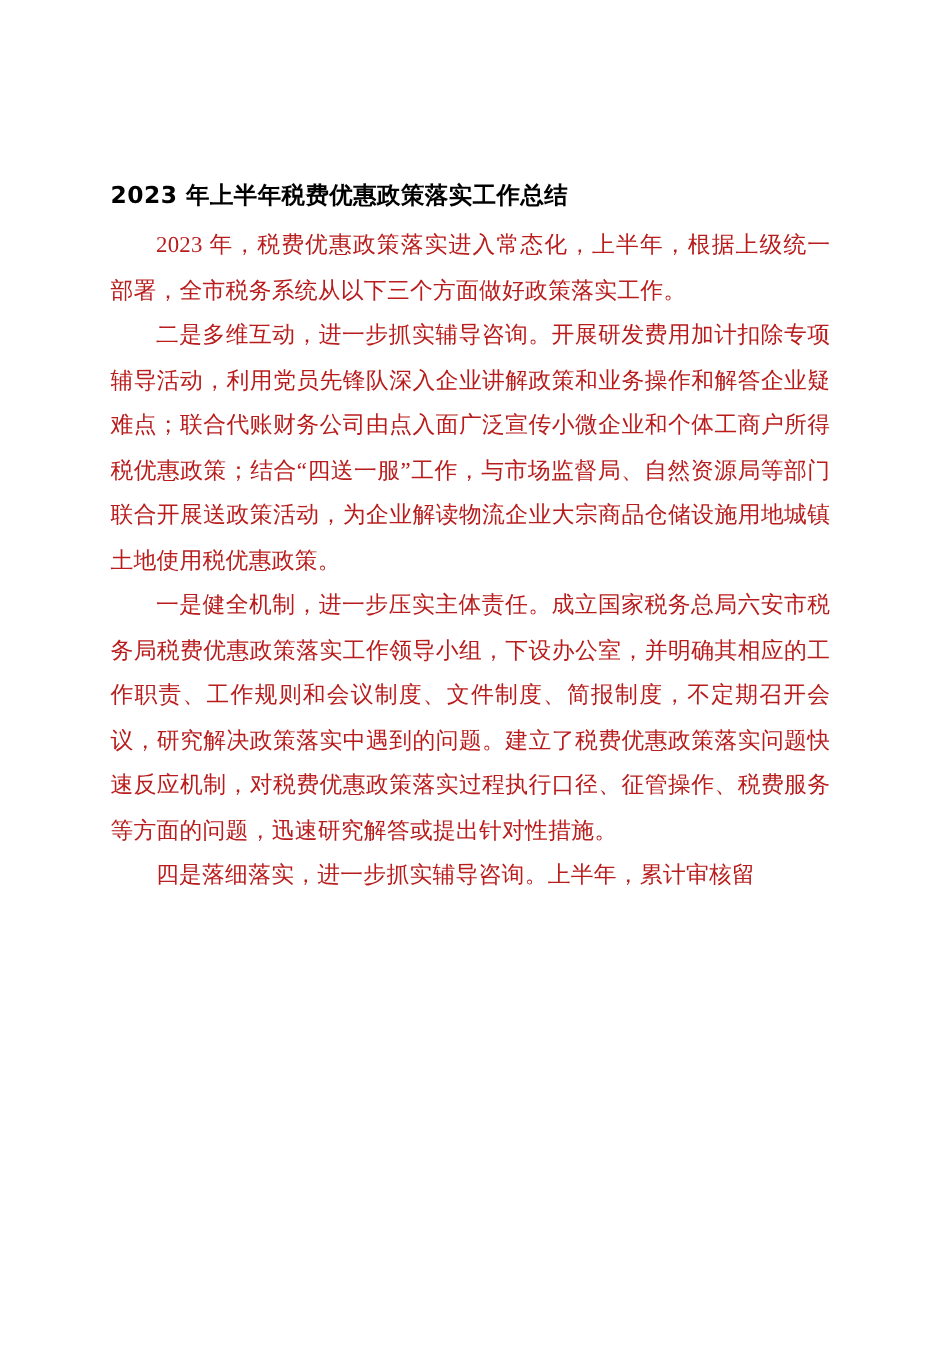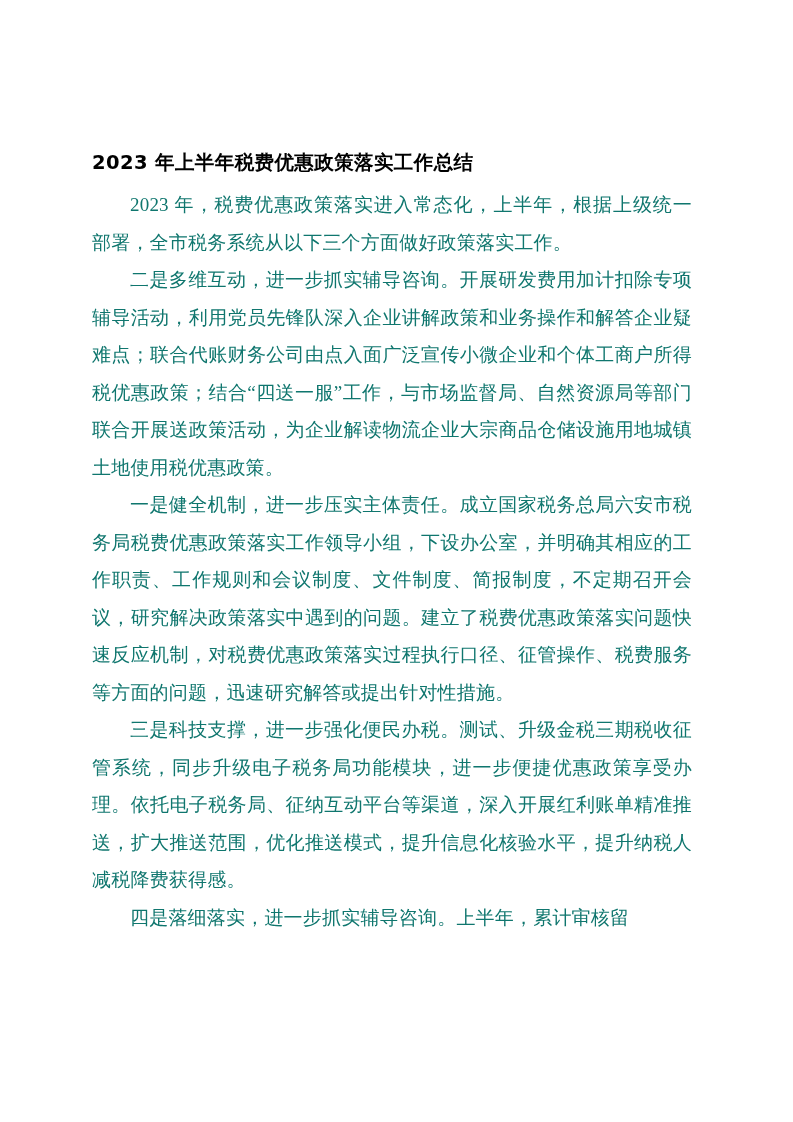--- a/index.html
+++ b/index.html
@@ -33,29 +33,28 @@
   }
   .para {
     font-family: "Liberation Serif", "DejaVu Serif", serif;
     font-size: 19px;
     line-height: 37.5px;
     letter-spacing: 0.2px;
     margin: 0;
     text-align: justify;
     text-justify: inter-ideograph;
     text-indent: 2em;
-    color: #0f766e;
+    color: #b91c1c;
   }
   .para + .para {
     margin-top: 0;
   }
 </style>
 </head>
 <body>
 
 <div class="page">
   <h1 class="doc-title">2023 年上半年税费优惠政策落实工作总结</h1>
   <p class="para">2023 年，税费优惠政策落实进入常态化，上半年，根据上级统一部署，全市税务系统从以下三个方面做好政策落实工作。</p>
   <p class="para">二是多维互动，进一步抓实辅导咨询。开展研发费用加计扣除专项辅导活动，利用党员先锋队深入企业讲解政策和业务操作和解答企业疑难点；联合代账财务公司由点入面广泛宣传小微企业和个体工商户所得税优惠政策；结合“四送一服”工作，与市场监督局、自然资源局等部门联合开展送政策活动，为企业解读物流企业大宗商品仓储设施用地城镇土地使用税优惠政策。</p>
   <p class="para">一是健全机制，进一步压实主体责任。成立国家税务总局六安市税务局税费优惠政策落实工作领导小组，下设办公室，并明确其相应的工作职责、工作规则和会议制度、文件制度、简报制度，不定期召开会议，研究解决政策落实中遇到的问题。建立了税费优惠政策落实问题快速反应机制，对税费优惠政策落实过程执行口径、征管操作、税费服务等方面的问题，迅速研究解答或提出针对性措施。</p>
-  <p class="para">三是科技支撑，进一步强化便民办税。测试、升级金税三期税收征管系统，同步升级电子税务局功能模块，进一步便捷优惠政策享受办理。依托电子税务局、征纳互动平台等渠道，深入开展红利账单精准推送，扩大推送范围，优化推送模式，提升信息化核验水平，提升纳税人减税降费获得感。</p>
   <p class="para">四是落细落实，进一步抓实辅导咨询。上半年，累计审核留</p>
 </div>
 
 </body></html>

